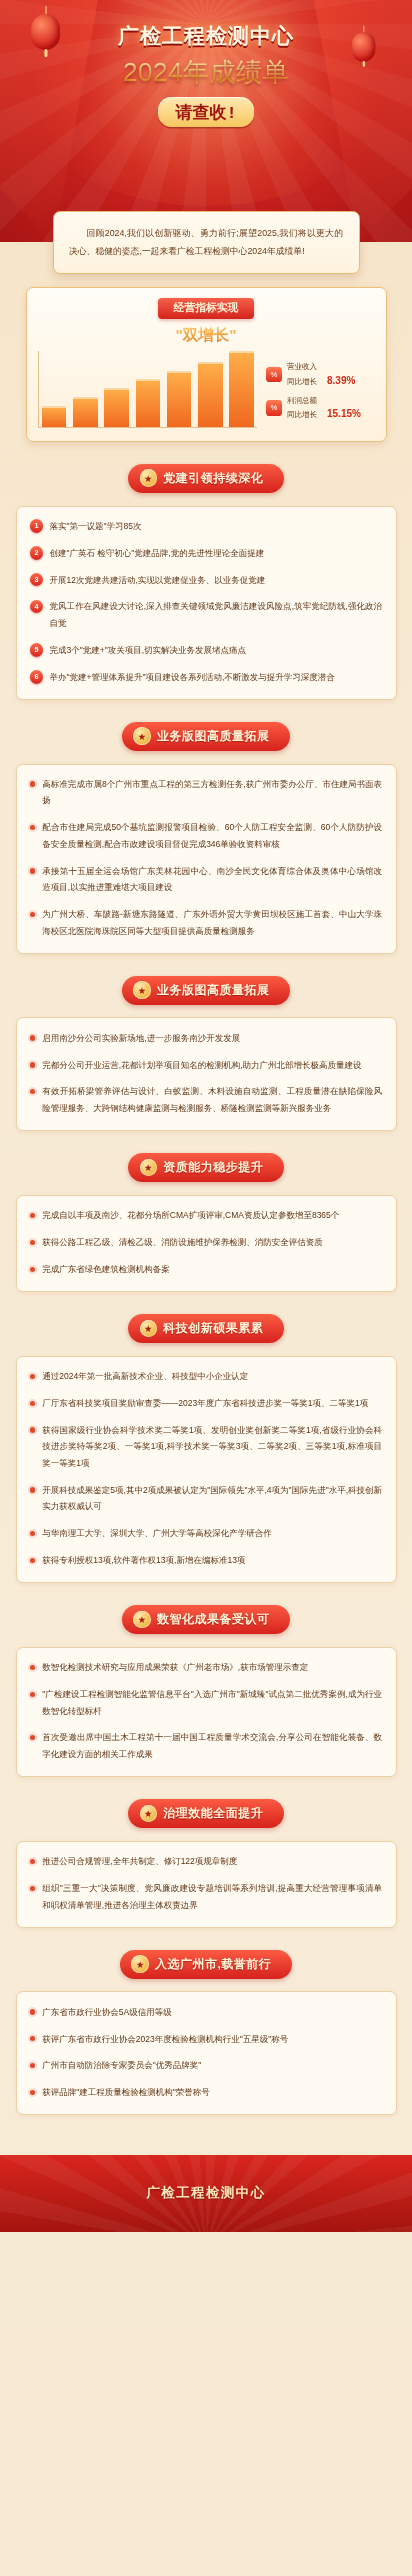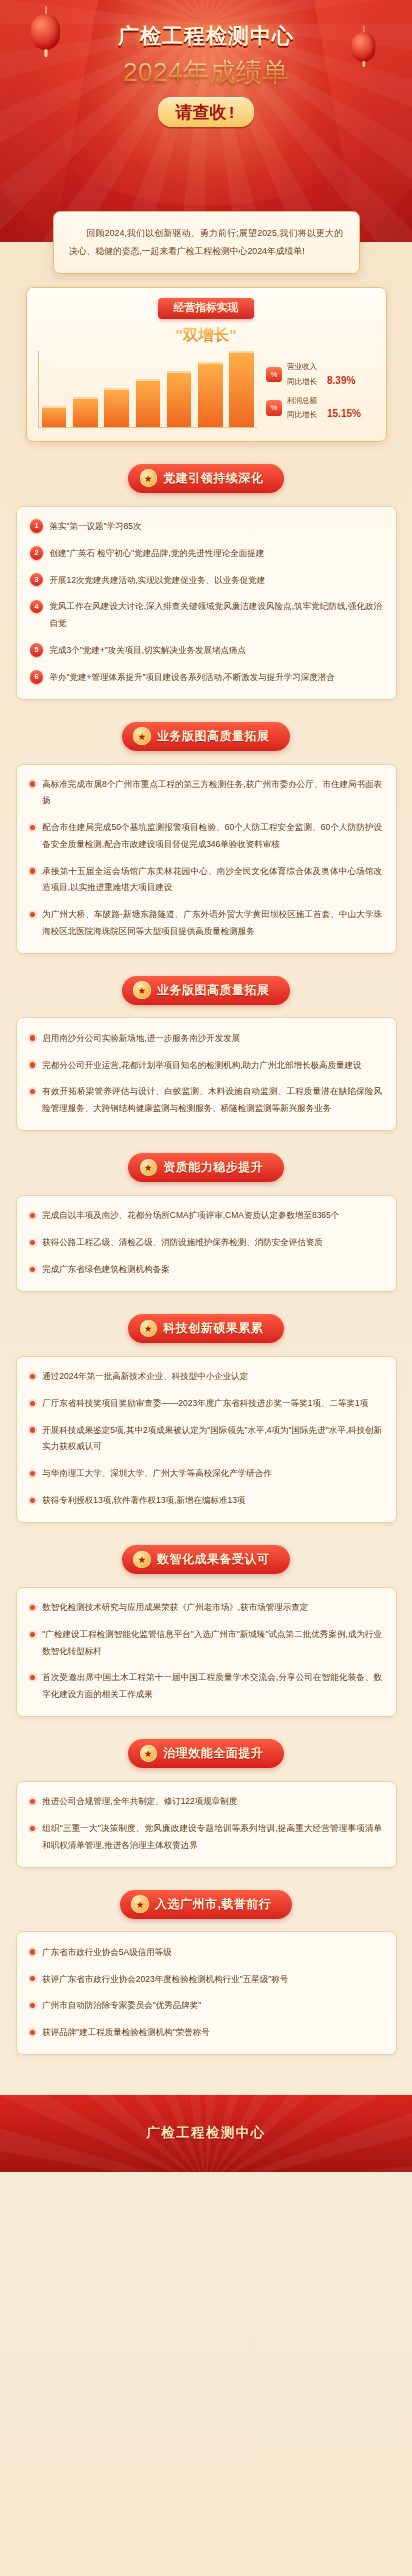--- a/index.html
+++ b/index.html
@@ -386,20 +386,24 @@
           <div class="item">
             <div class="dot"></div>
             <div class="txt">通过2024年第一批高新技术企业、科技型中小企业认定</div>
           </div>
           <div class="item">
             <div class="dot"></div>
             <div class="txt">厂厅东省科技奖项目奖励审查委——2023年度广东省科技进步奖一等奖1项、二等奖1项</div>
           </div>
           <div class="item">
             <div class="dot"></div>
+            <div class="txt">获得国家级行业协会科学技术奖二等奖1项、发明创业奖创新奖二等奖1项,省级行业协会科技进步奖特等奖2项、一等奖1项,科学技术奖一等奖3项、二等奖2项、三等奖1项,标准项目奖一等奖1项</div>
+          </div>
+          <div class="item">
+            <div class="dot"></div>
             <div class="txt">开展科技成果鉴定5项,其中2项成果被认定为"国际领先"水平,4项为"国际先进"水平,科技创新实力获权威认可</div>
           </div>
           <div class="item">
             <div class="dot"></div>
             <div class="txt">与华南理工大学、深圳大学、广州大学等高校深化产学研合作</div>
           </div>
           <div class="item">
             <div class="dot"></div>
             <div class="txt">获得专利授权13项,软件著作权13项,新增在编标准13项</div>
           </div>

